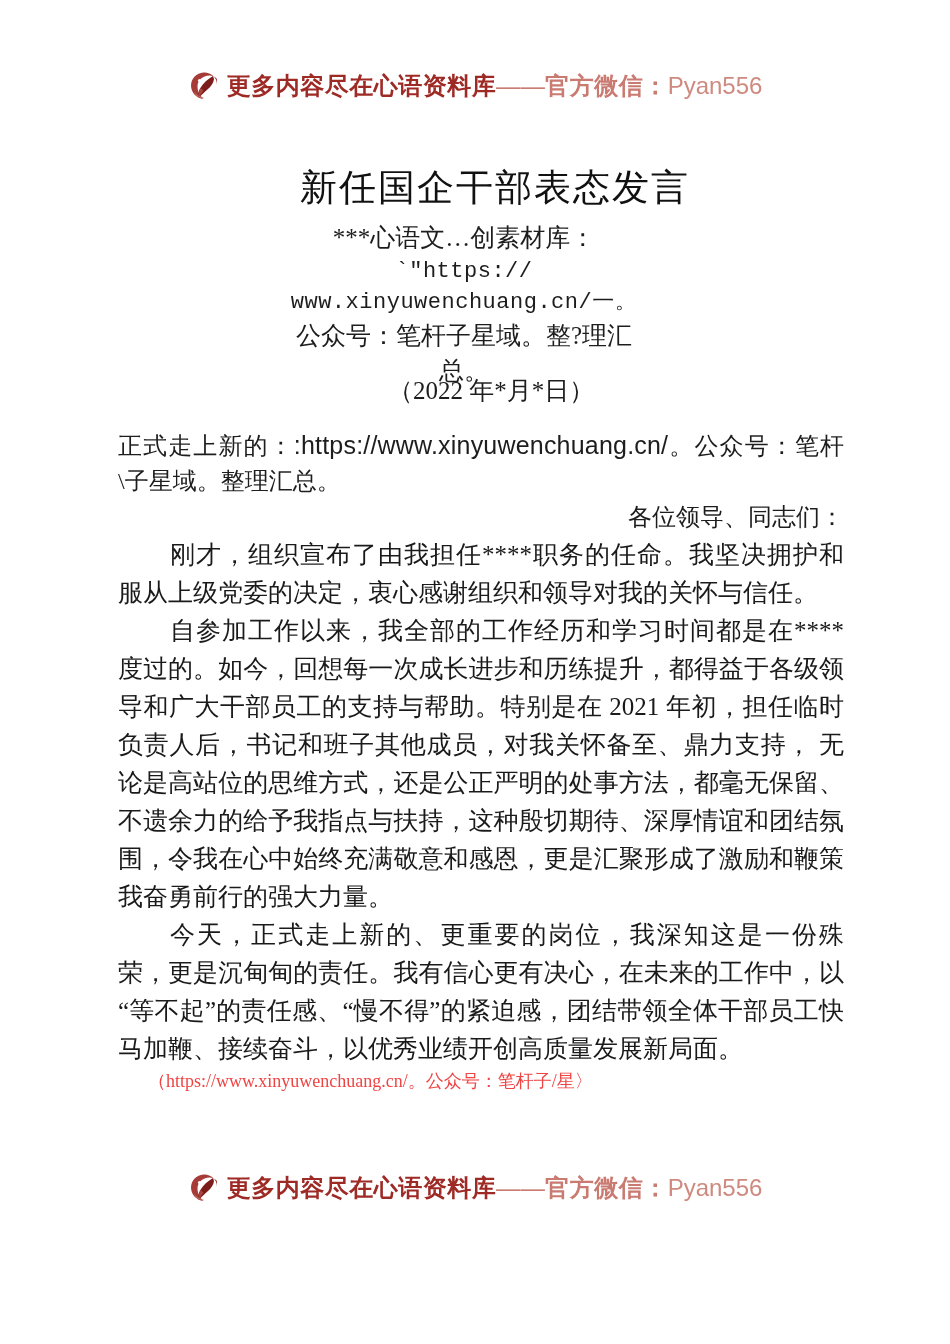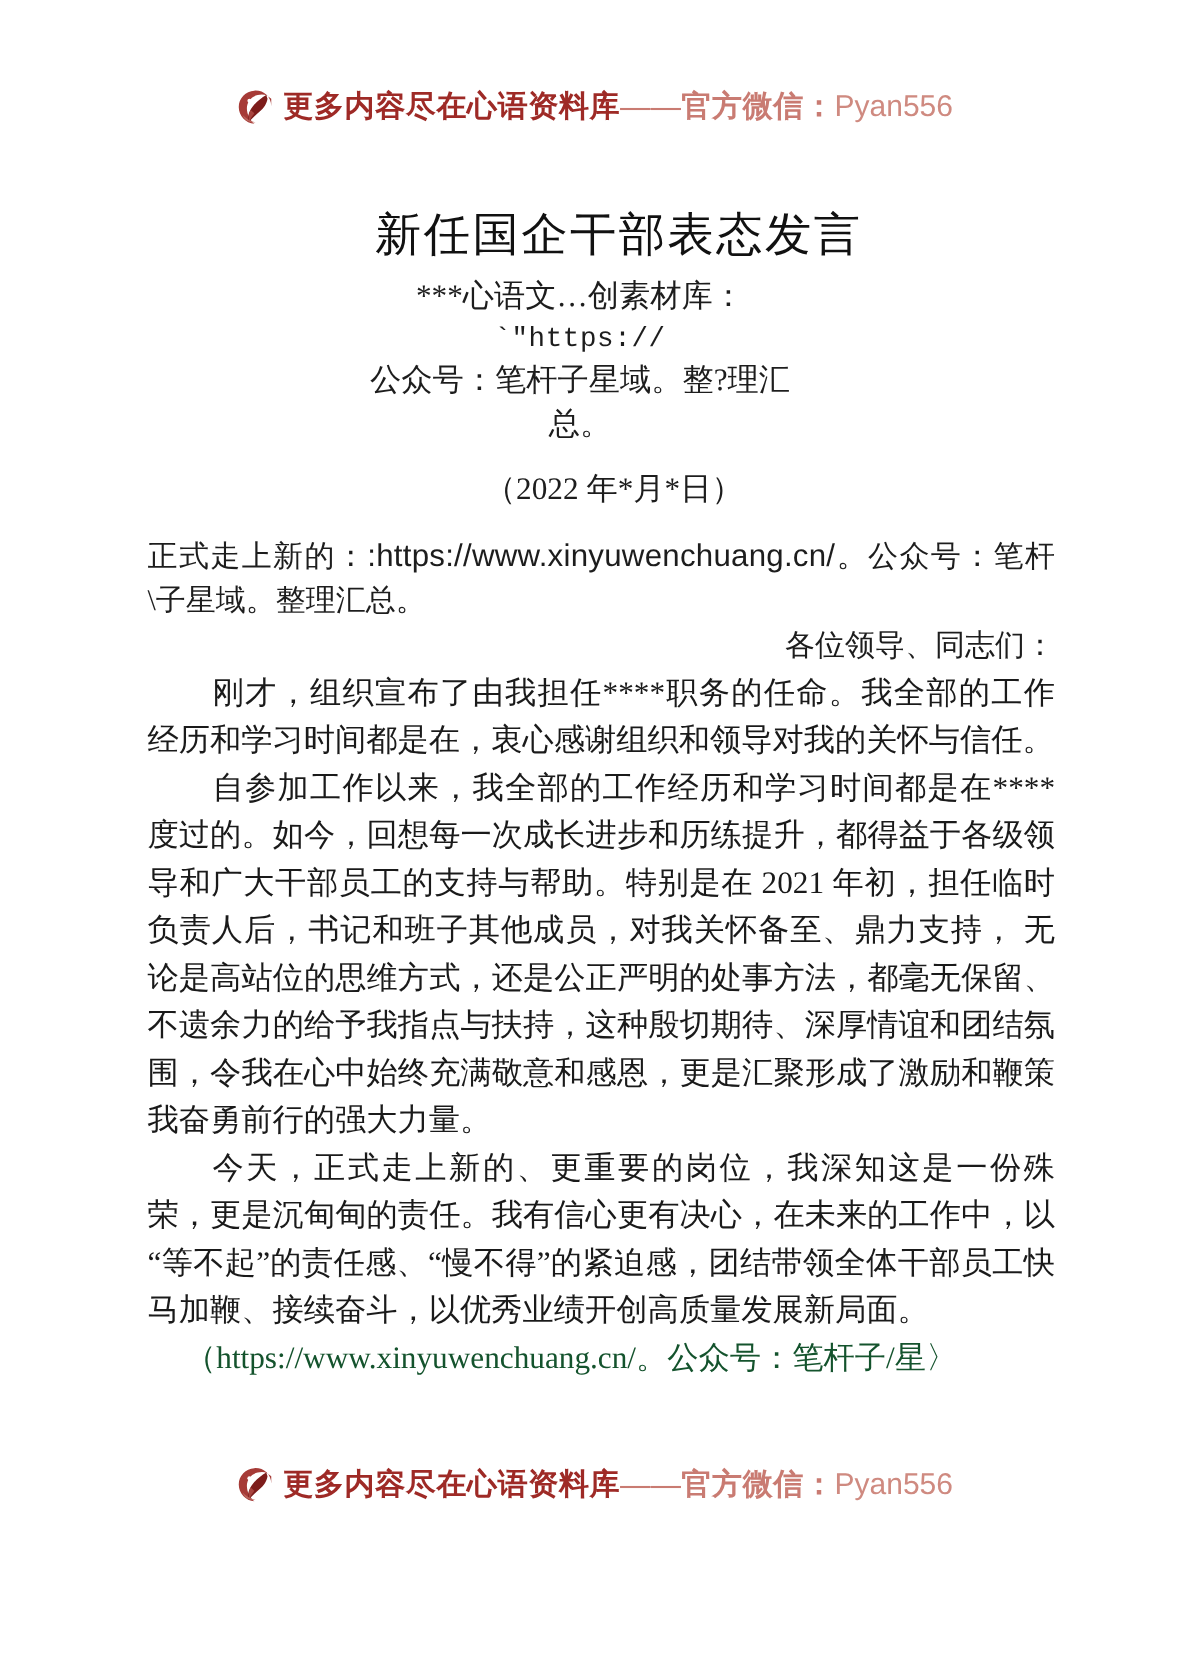--- a/index.html
+++ b/index.html
@@ -149,23 +149,23 @@
   .tail-note {
     font-size: 25px;
     line-height: 1.5;
     color: #1a1a1a;
     margin: 0;
     text-indent: 52px;
     white-space: nowrap;
     overflow: hidden;
   }
   .tail-url {
-    font-size: 25px;
+    font-size: 18px;
     line-height: 1.5;
-    color: #14532d;
+    color: #ef4444;
     margin: 0;
     text-indent: 30px;
     white-space: nowrap;
     overflow: hidden;
   }
 </style>
 </head>
 <body>
 
 <div class="page">
@@ -179,33 +179,34 @@
       <path d="M12 44 C18 50 25 54 33 56 C24 57 15 53 12 44 Z" fill="#c07068" opacity="0.8"></path>
     </svg>
     <span class="wm-text"><span>更多内容尽在心语资料库</span><span class="wm-soft">——</span><span class="wm-soft">官方微信：</span><span class="wm-id">Pyan556</span></span>
   </div>
 
   <h1 class="doc-title">新任国企干部表态发言</h1>
 
   <div class="subtitle">
     <span class="ln">***心语文…创素材库：</span>
     <span class="ln mono">`"https://</span>
+    <span class="ln mono">www.xinyuwenchuang.cn/一。</span>
     <span class="ln">公众号：笔杆子星域。整?理汇</span>
     <span class="ln">总。</span>
   </div>
 
   <div class="doc-date">（2022 年*月*日）</div>
 
   <div class="body-wrap">
 
     <div class="src-note"><span>正式走上新的：</span><span class="mono">:https://www.xinyuwenchuang.cn/</span><span>。公众号：笔杆\子星域。整理汇总。</span></div>
 
     <div class="salutation">各位领导、同志们：</div>
 
-    <p class="para">刚才，组织宣布了由我担任****职务的任命。我全部的工作经历和学习时间都是在，衷心感谢组织和领导对我的关怀与信任。</p>
+    <p class="para">刚才，组织宣布了由我担任****职务的任命。我坚决拥护和服从上级党委的决定，衷心感谢组织和领导对我的关怀与信任。</p>
     <p class="para">自参加工作以来，我全部的工作经历和学习时间都是在****度过的。如今，回想每一次成长进步和历练提升，都得益于各级领导和广大干部员工的支持与帮助。特别是在 2021 年初，担任临时负责人后，书记和班子其他成员，对我关怀备至、鼎力支持， 无论是高站位的思维方式，还是公正严明的处事方法，都毫无保留、不遗余力的给予我指点与扶持，这种殷切期待、深厚情谊和团结氛围，令我在心中始终充满敬意和感恩，更是汇聚形成了激励和鞭策我奋勇前行的强大力量。</p>
     <p class="para">今天，正式走上新的、更重要的岗位，我深知这是一份殊荣，更是沉甸甸的责任。我有信心更有决心，在未来的工作中，以“等不起”的责任感、“慢不得”的紧迫感，团结带领全体干部员工快马加鞭、接续奋斗，以优秀业绩开创高质量发展新局面。</p>
 
     <div class="tail-url mono">（https://www.xinyuwenchuang.cn/。公众号：笔杆子/星〉</div>
   </div>
 
   <div class="watermark watermark-bottom">
     <svg class="wm-logo" viewBox="0 0 64 64" aria-hidden="true">
       <path d="M58 30 C58 14 45 4 31 5 C17 6 6 17 6 31 C6 45 17 57 31 58 C24 52 19 43 19 33 C19 21 29 11 43 11 C49 11 54 14 58 18 Z" fill="#9e2a26" opacity="0.92"></path>
       <path d="M50 12 C40 18 30 26 24 37 C21 43 20 49 22 55 C27 50 33 44 40 38 C46 33 51 26 52 18 Z" fill="#7d1d1b"></path>

